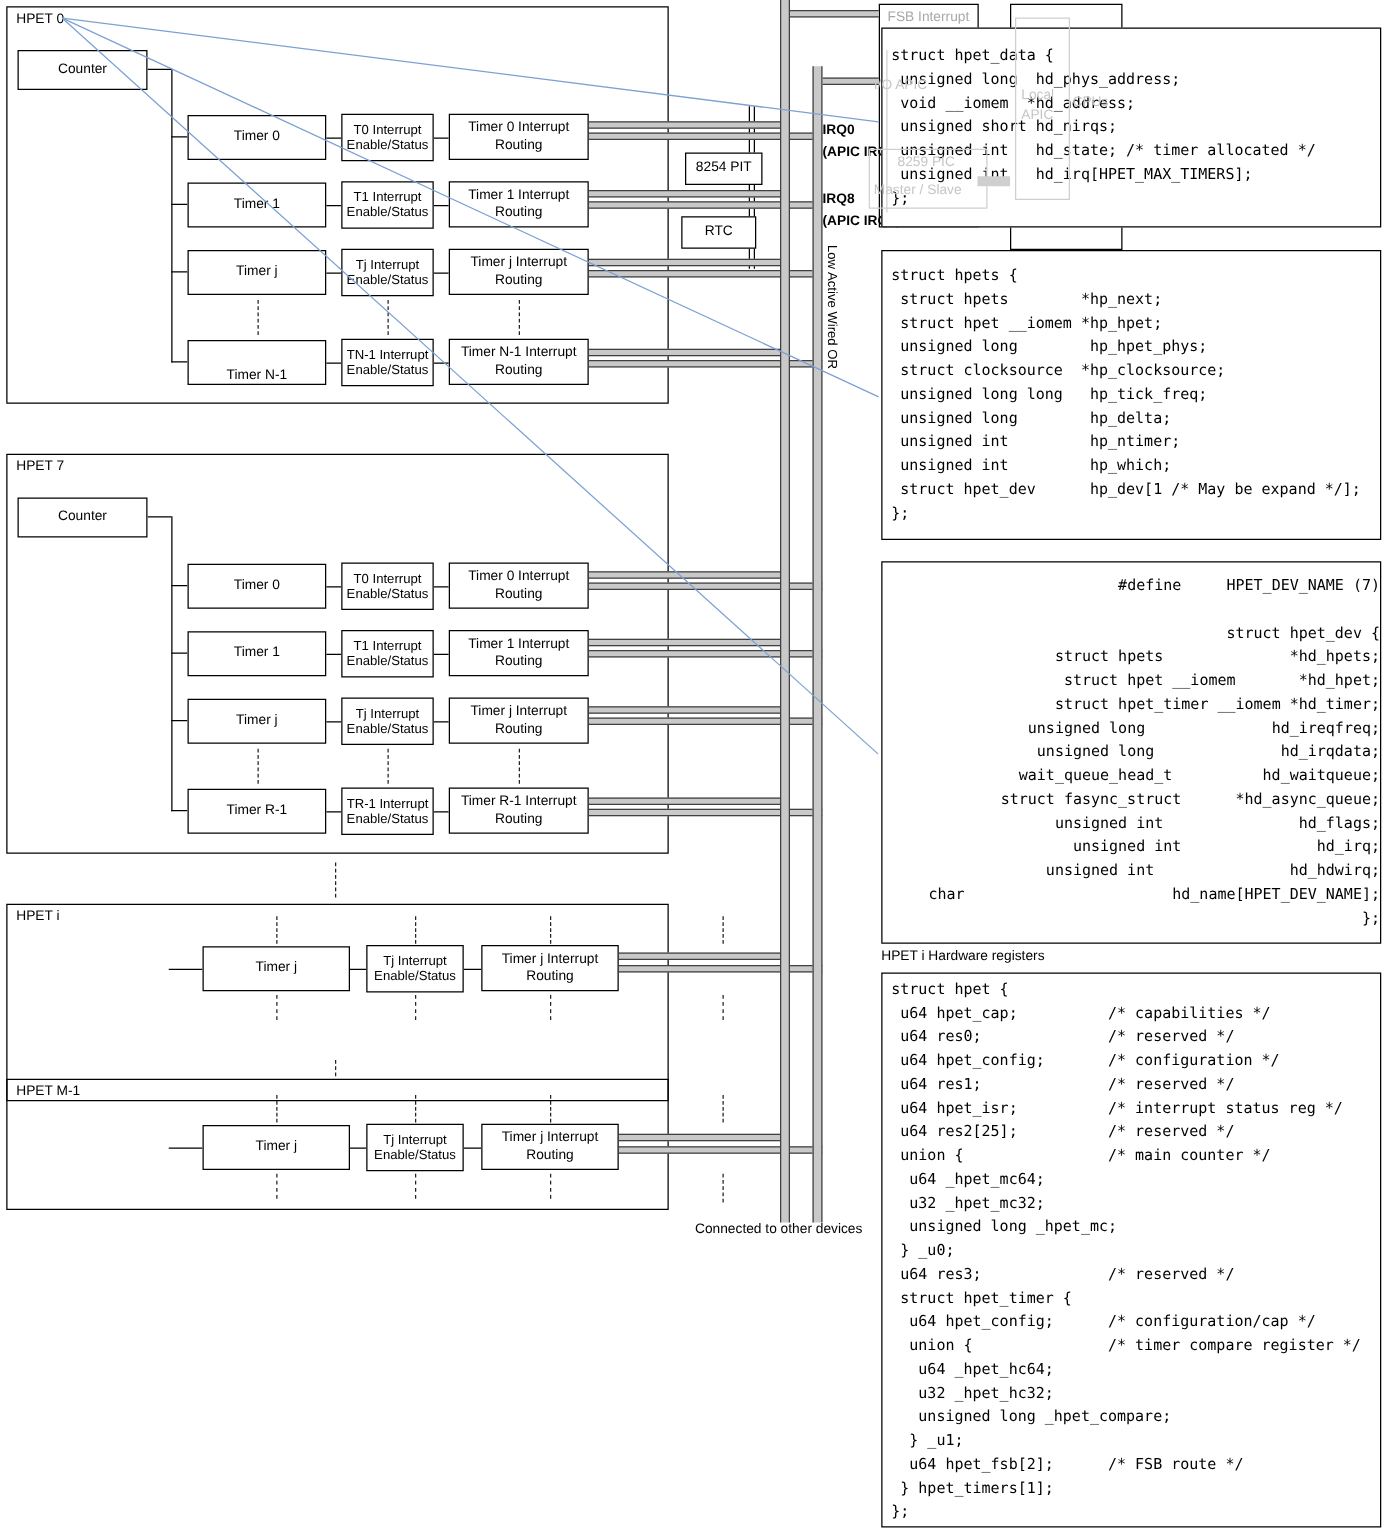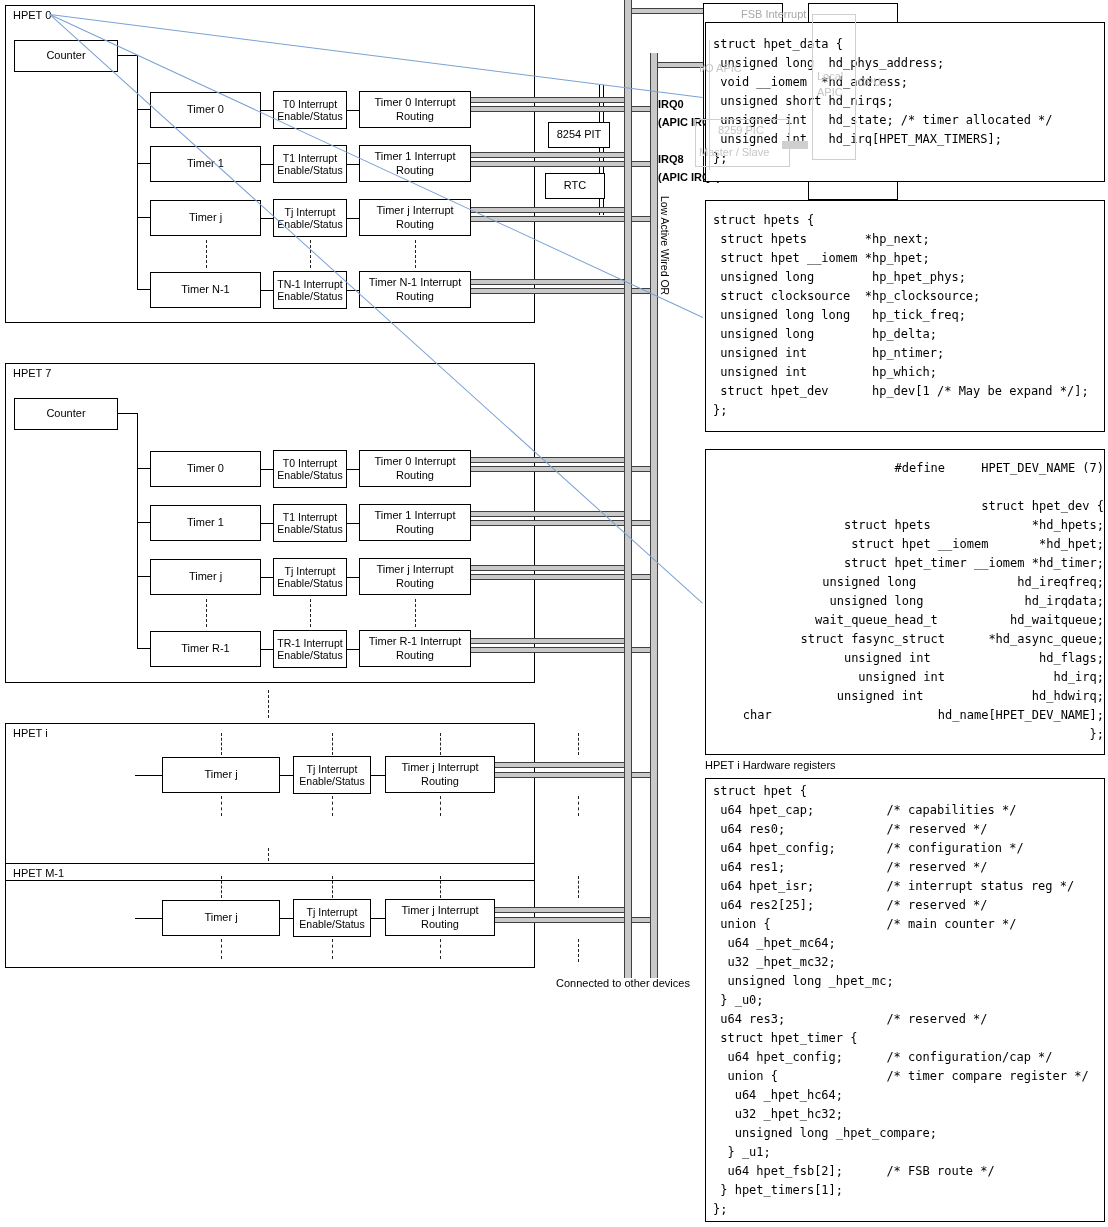--- a/index.html
+++ b/index.html
@@ -159,21 +159,21 @@
   union {               /* timer compare register */
    u64 _hpet_hc64;
    u32 _hpet_hc32;
    unsigned long _hpet_compare;
   } _u1;
   u64 hpet_fsb[2];      /* FSB route */
  } hpet_timers[1];
 };</pre>
   </div>
 
-  <div class="gtx" style="left:710px;top:8px;color:#a8a8a8;margin-left:31px;">FSB Interrupt</div>
+  <div class="gtx" style="left:710px;top:8px;color:#a8a8a8;">FSB Interrupt</div>
   <div class="gtx" style="left:699px;top:62px;">I/O APIC</div>
   <div class="gtx" style="left:718px;top:124px;">8259 PIC</div>
   <div class="gtx" style="left:699px;top:146px;">Master / Slave</div>
   <div class="grect" style="left:695px;top:119px;width:95px;height:48px;"></div>
   <div class="grect" style="left:812px;top:14px;width:44px;height:146px;"></div>
   <div class="gtx" style="left:817px;top:70px;">Local</div>
   <div class="gtx" style="left:817px;top:86px;">APIC</div>
   <div class="gtx" style="left:858px;top:76px;">CPUs</div>
   <div class="gline" style="left:709px;top:40px;width:1px;height:130px;"></div>
   <div class="gline" style="left:782px;top:141px;width:26px;height:8px;"></div>
@@ -214,21 +214,21 @@
     <div class="cell small" style="left: 273px; top: 199px; width: 74px; height: 38px;">
       <span>Tj Interrupt<br>Enable/Status</span>
     </div>
     <div class="cell" style="left: 359px; top: 199px; width: 112px; height: 37px;">
       <span>Timer j Interrupt<br>Routing</span>
     </div>
     <div class="wire" style="left: 261px; top: 218px; width: 12px; height: 1px;"></div>
     <div class="wire" style="left: 347px; top: 218px; width: 12px; height: 1px;"></div>
     <div class="hbar" style="left: 471px; top: 207px; width: 161px;"></div>
     <div class="hbar" style="left: 471px; top: 216px; width: 187px;"></div>
-    <div class="cell" style="left: 150px; top: 272px; width: 111px; height: 36px;">
+    <div class="cell" style="left: 150px; top: 272px; width: 111px; height: 36px; align-items: flex-end;">
       <span>Timer N-1</span>
     </div>
     <div class="cell small" style="left: 273px; top: 271px; width: 74px; height: 38px;">
       <span>TN-1 Interrupt<br>Enable/Status</span>
     </div>
     <div class="cell" style="left: 359px; top: 271px; width: 112px; height: 37px;">
       <span>Timer N-1 Interrupt<br>Routing</span>
     </div>
     <div class="wire" style="left: 261px; top: 290px; width: 12px; height: 1px;"></div>
     <div class="wire" style="left: 347px; top: 290px; width: 12px; height: 1px;"></div>

